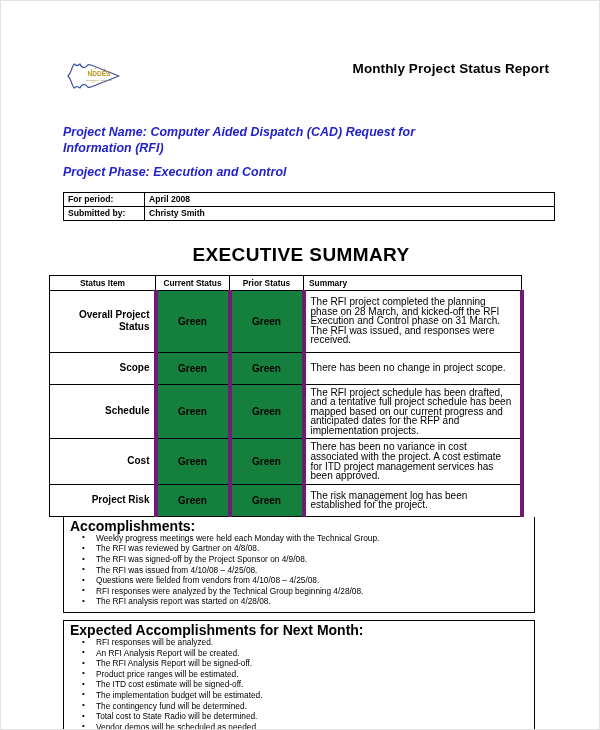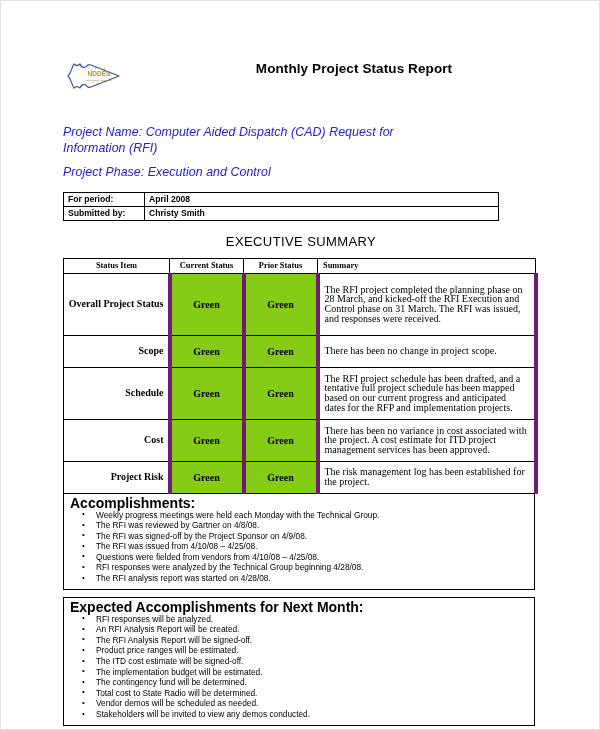--- a/index.html
+++ b/index.html
@@ -42,82 +42,80 @@
     left: 14px;
     top: 22px;
     width: 62px;
     height: 42px;
   }
   .doc-title {
     position: absolute;
     left: 110px;
     top: 28px;
     width: 390px;
-    text-align: center;
+    text-align: right;
     font-size: 13.5px;
     font-weight: bold;
     color: #000000;
     letter-spacing: .1px;
   }
 
   
   .proj-block {
     margin-top: 40px;
     padding-left: 14px;
   }
   .proj-line {
     color: #2222cc;
-    font-weight: normal;
+    font-weight: bold;
     font-style: italic;
     font-size: 12.4px;
     line-height: 15.5px;
     letter-spacing: .05px;
   }
   .proj-line.second {
     margin-top: 9px;
   }
 
   
   .meta-table {
     margin-top: 11px;
     margin-left: 14px;
-    width: 436px;
+    width: 492px;
     border-collapse: collapse;
     border: 1.6px solid #000;
   }
   .meta-table td {
     border: 1px solid #000;
     font-size: 8.6px;
     font-weight: bold;
     padding: 1px 4px;
     height: 11px;
     line-height: 10px;
   }
   .meta-label { width: 72px; }
   .meta-value { }
 
   
   .exec-title {
-    margin-top: 13px;
+    margin-top: 23px;
     width: 504px;
     text-align: center;
-    font-size: 13px;
-    font-weight: normal;
+    font-size: 19px;
+    font-weight: bold;
     letter-spacing: .4px;
   }
 
   
   .status-table {
     margin-top: 9px;
-    margin-left: 14px;
     width: 472px;
     border-collapse: collapse;
     border: 1.7px solid #000;
     table-layout: fixed;
-    font-family: Liberation Serif, serif;
   }
   .status-table th {
     font-size: 8.4px;
     font-weight: bold;
     text-align: center;
     padding: 2px 2px;
     border-right: 1px solid #000;
     border-bottom: 1.4px solid #000;
     background: #ffffff;
     line-height: 10px;
@@ -144,21 +142,21 @@
     font-weight: bold;
     padding: 3px 4px;
     line-height: 12.5px;
   }
   .cell-status {
     text-align: center;
     font-size: 9.6px;
     font-weight: bold;
     color: #000;
   }
-  .cell-status.green { background: #84cc16; }
+  .cell-status.green { background: #15803d; }
   .cell-summary {
     padding: 3px 5px 3px 5px;
     font-size: 8.3px;
     line-height: 9.6px;
     text-align: left;
     vertical-align: top;
   }
 
   
   .acc-box {

